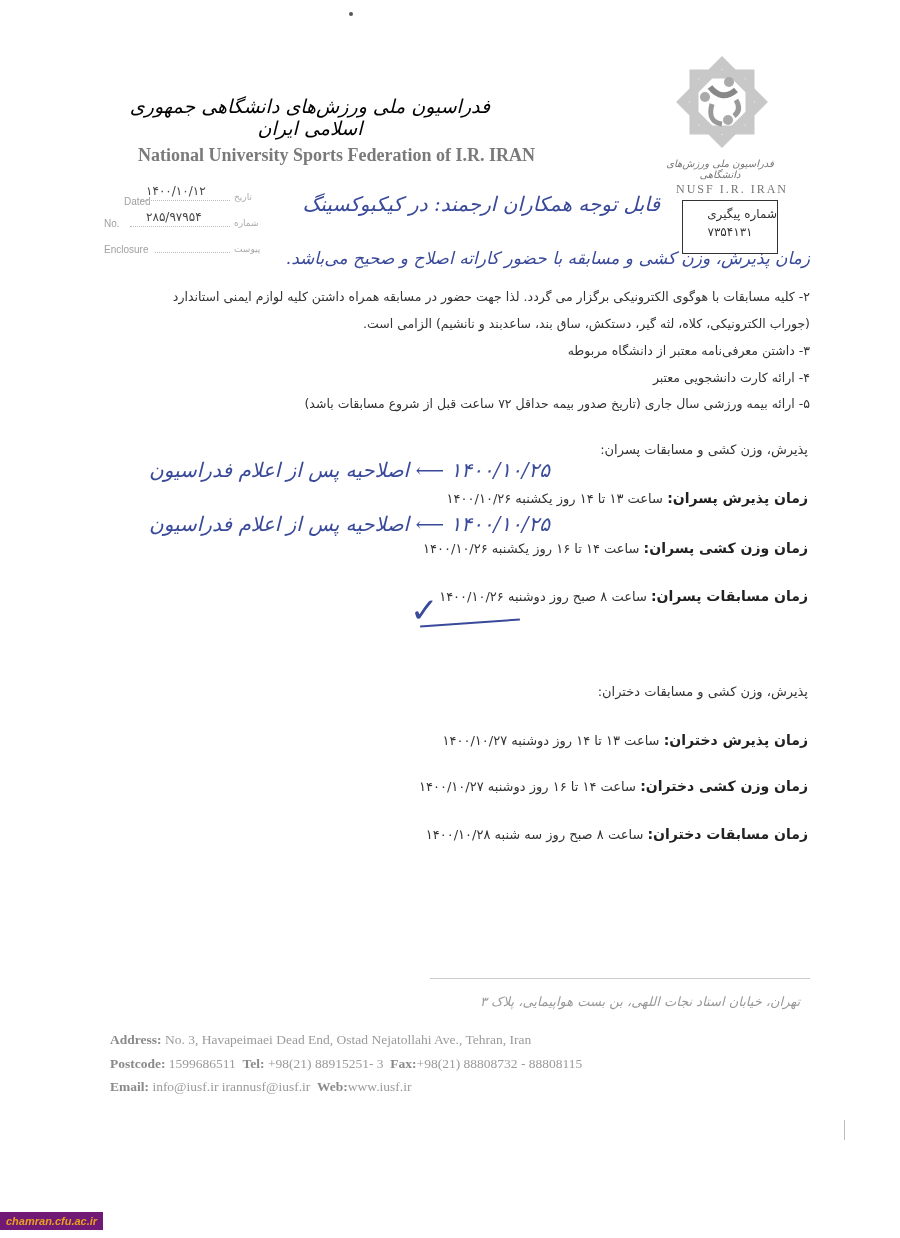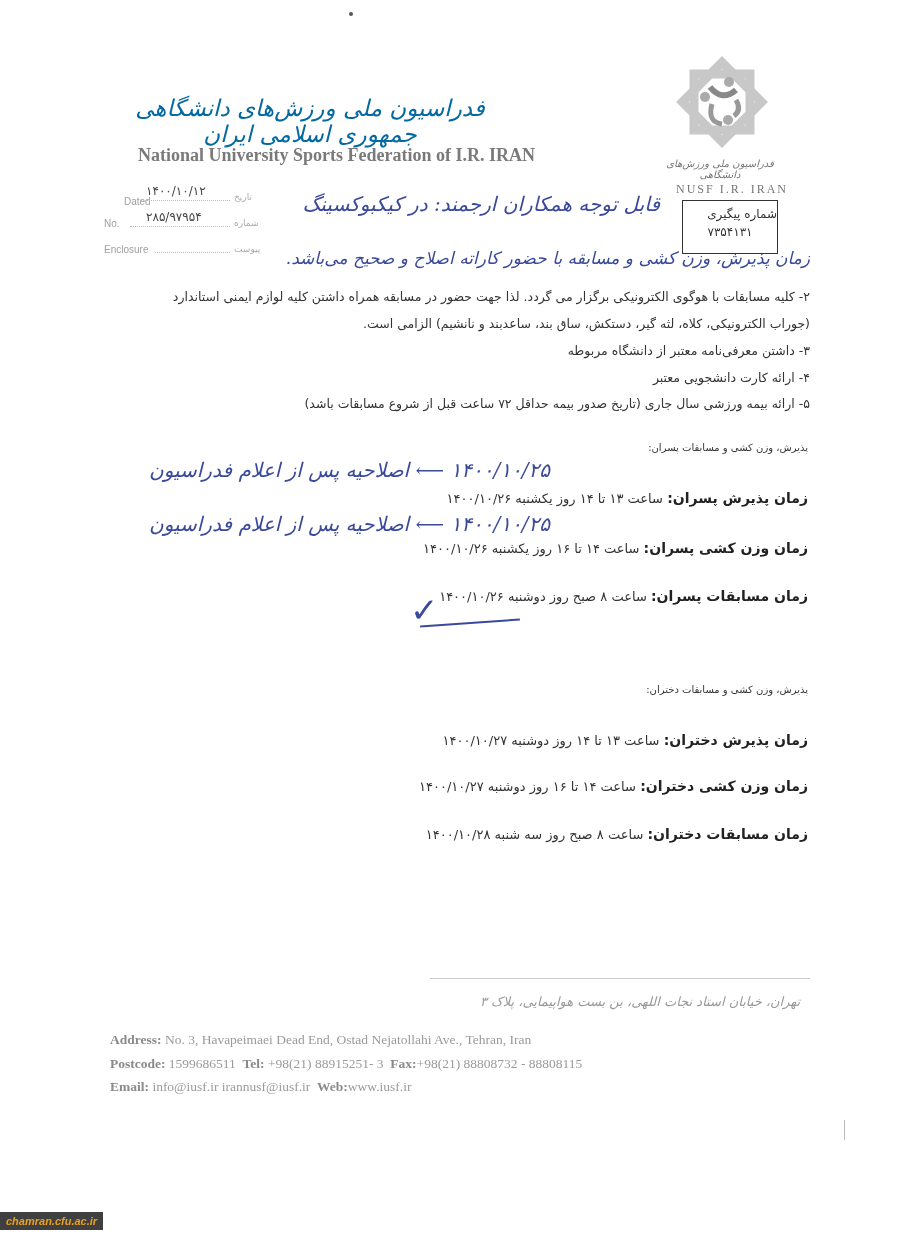--- a/index.html
+++ b/index.html
@@ -1,33 +1,33 @@
 <!DOCTYPE html>
 <html><head>
 <meta charset="utf-8">
 <style>
   html, body { margin:0; padding:0; }
   body { width:900px; height:1238px; background:#ffffff; position:relative; overflow:hidden;
          font-family:"DejaVu Sans", sans-serif; color:#222; }
   .abs { position:absolute; }
-  .fa-title { font-family:"DejaVu Serif", serif; font-size:23px; color:#0369a1; direction:rtl; font-style:italic; }
+  .fa-title { font-family:"DejaVu Serif", serif; font-size:19px; color:#000000; direction:rtl; font-style:italic; }
   .en-title { font-family:"Liberation Serif", serif; font-weight:bold; font-size:18px; color:#7a7a7a;margin-left:34px; }
   .meta-label { font-family:"Liberation Sans", sans-serif; font-size:10px; color:#a0a0a0; }
   .meta-val { font-family:"DejaVu Sans", sans-serif; font-size:12px; color:#444; letter-spacing:1px; }
   .meta-fa { font-size:9px; color:#aaa; direction:rtl; }
   .dots { border-bottom:1px dotted #bbb; }
   .hand { font-family:"DejaVu Serif", serif; font-style:italic; color:#3a4a9a; direction:rtl; }
   .body-text { direction:rtl; font-size:12.5px; color:#333; text-align:right; }
-  .heading { direction:rtl; font-size:10px; color:#333; }
+  .heading { direction:rtl; font-size:13px; color:#333; }
   .sched { direction:rtl; font-size:13px; color:#333; text-align:right; white-space:nowrap; }
   .sched b { font-size:14px; color:#222; }
   .footer-en { font-family:"Liberation Serif", serif; font-size:13.5px; color:#9a9a9a; white-space:nowrap; }
   .footer-en b { color:#8a8a8a;margin-top:24px; }
   .logo-box { border:1px solid #333; width:94px; height:52px; }
-  .badge { background:#404040; color:#e8a020; font-family:"Liberation Sans", sans-serif; font-style:italic; font-weight:bold; font-size:11px; padding:3px 6px; }
+  .badge { background:#701a75; color:#e8a020; font-family:"Liberation Sans", sans-serif; font-style:italic; font-weight:bold; font-size:11px; padding:3px 6px; }
 </style>
 </head>
 <body>
 
 <div class="abs" style="left:349px;top:12px;width:4px;height:4px;background:#555;border-radius:50%;"></div>
 
 <div class="abs fa-title" style="left:100px;top:95px;width:420px;text-align:center;">فدراسیون ملی ورزش‌های دانشگاهی جمهوری اسلامی ایران</div>
 <div class="abs en-title" style="left:104px;top:145px;">National University Sports Federation of I.R. IRAN</div>
 
 <div class="abs" style="left:672px;top:52px;width:100px;height:100px;">

